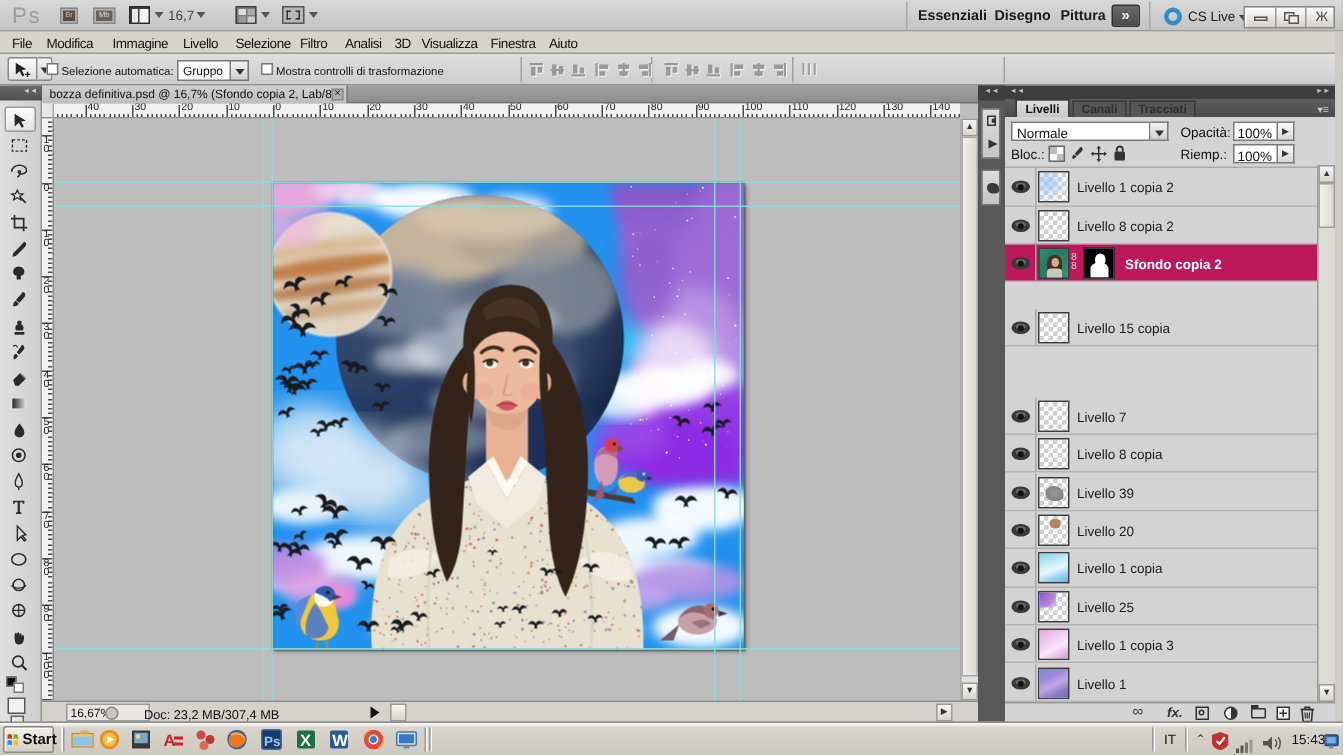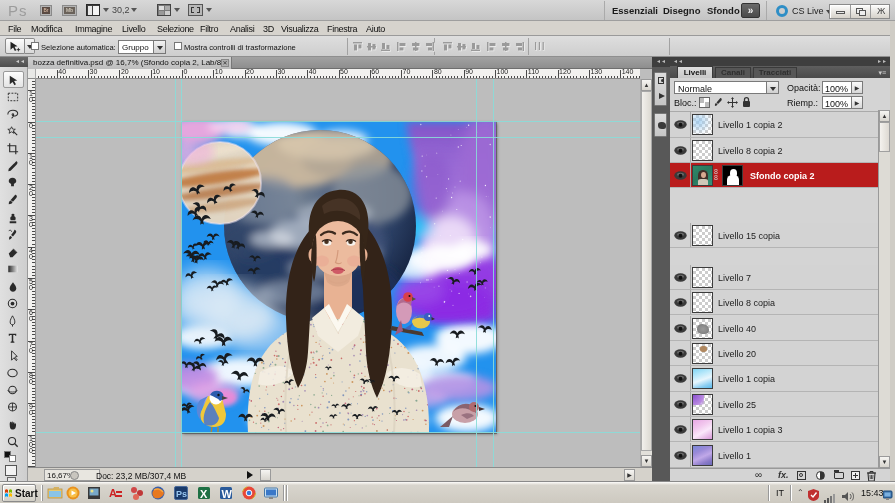--- a/index.html
+++ b/index.html
@@ -1,17 +1,17 @@
 <!DOCTYPE html>
 <html><head><meta charset="utf-8"><style>
 * { margin:0; padding:0; box-sizing:border-box; }
 body { width:895px; height:503px; overflow:hidden; font-family:"Liberation Sans",sans-serif; position:relative; background:#bdbdbd; }
 .abs { position:absolute; }
 .lrow { position:absolute; left:0; width:208px; border-bottom:1px solid #b4b4b4; background:#d3d3d3; }
-.lrow.sel { background:#b91c1c; }
+.lrow.sel { background:#be185d; }
 .eyec { position:absolute; left:0; top:0; bottom:0; width:21px; border-right:1px solid #a8a8a8; }
 .th { position:absolute; top:2px; width:21px; height:21px; border:1px solid #3c3c3c; overflow:hidden; }
 .lname { position:absolute; top:8px; font-size:9px; }
 .fld { background:#fff; border:1px solid #7a7a7a; font-size:9px; color:#111; }
 .spin { position:absolute; width:11px; background:linear-gradient(#fafafa,#d8d8d8); border:1px solid #7a7a7a; border-left:none; text-align:center; color:#333; }
 .mi { position:absolute; top:3px; font-size:9px; color:#111; letter-spacing:-0.3px; }
 </style></head><body>
 
 <div class="abs" style="left:0;top:0;width:895px;height:21px;background:linear-gradient(#d8d8d8,#c4c4c4);border-bottom:1px solid #9e9e9e">
  <div class="abs" style="left:8px;top:2px;font-size:15px;color:#9c9c9c;letter-spacing:1px">Ps</div>
@@ -19,37 +19,37 @@
       <div class="abs" style="left:1px;top:1px;width:8px;height:7px;background:#5a4a42;color:#e0c0a8;font-size:5px;line-height:7px;text-align:center">Br</div>
     </div>
  <div class="abs" style="left:62px;top:5px;width:15px;height:11px;background:#b4b4b4;border:1px solid #8a8a8a">
       <div class="abs" style="left:1px;top:1px;width:11px;height:7px;background:#6a625a;color:#e8e0d0;font-size:5px;line-height:7px;text-align:center">Mb</div>
     </div>
  <div class="abs" style="left:86px;top:4px;width:14px;height:12px;background:#3e3e3e;border:1px solid #2a2a2a">
       <div class="abs" style="left:1px;top:1px;width:4px;height:9px;background:#e8e8e8"></div>
       <div class="abs" style="left:6px;top:1px;width:6px;height:9px;background:#f4f4f4"></div>
     </div>
  <div class="abs" style="left:103px;top:8px;width:0;height:0;border-left:3.5px solid transparent;border-right:3.5px solid transparent;border-top:4px solid #555"></div>
- <div class="abs" style="left:112px;top:5px;font-size:9px;color:#444">30,2</div>
+ <div class="abs" style="left:112px;top:5px;font-size:9px;color:#444">16,7</div>
  <div class="abs" style="left:131px;top:8px;width:0;height:0;border-left:3.5px solid transparent;border-right:3.5px solid transparent;border-top:4px solid #555"></div>
  <div class="abs" style="left:157px;top:4px;width:14px;height:12px;background:#7a7a7a;border:1px solid #444">
       <div class="abs" style="left:1px;top:1px;width:5px;height:4px;background:#ddd"></div>
       <div class="abs" style="left:7px;top:1px;width:5px;height:4px;background:#aaa"></div>
       <div class="abs" style="left:1px;top:6px;width:5px;height:4px;background:#999"></div>
       <div class="abs" style="left:7px;top:6px;width:5px;height:4px;background:#ccc"></div>
     </div>
  <div class="abs" style="left:174px;top:8px;width:0;height:0;border-left:3.5px solid transparent;border-right:3.5px solid transparent;border-top:4px solid #555"></div>
  <div class="abs" style="left:188px;top:4px;width:15px;height:12px;border:1px solid #555;background:#b8b8b8">
       <div class="abs" style="left:2px;top:2px;right:2px;bottom:2px;border:1px dashed #333"></div>
     </div>
  <div class="abs" style="left:206px;top:8px;width:0;height:0;border-left:3.5px solid transparent;border-right:3.5px solid transparent;border-top:4px solid #555"></div>
  <div class="abs" style="left:604px;top:1px;width:1px;height:19px;background:#aaa"></div>
  <div class="abs" style="left:612px;top:5px;font-size:9.5px;font-weight:bold;color:#1a1a1a">Essenziali</div>
  <div class="abs" style="left:663px;top:5px;font-size:9.5px;font-weight:bold;color:#1a1a1a">Disegno</div>
- <div class="abs" style="left:707px;top:5px;font-size:9.5px;font-weight:bold;color:#1a1a1a">Sfondo</div>
+ <div class="abs" style="left:707px;top:5px;font-size:9.5px;font-weight:bold;color:#1a1a1a">Pittura</div>
  <div class="abs" style="left:741px;top:3px;width:19px;height:15px;background:linear-gradient(#6a6a6a,#4a4a4a);border:1px solid #333;border-radius:2px;color:#f4f4f4;font-size:10px;font-weight:bold;text-align:center;line-height:13px;letter-spacing:0">»</div>
  <div class="abs" style="left:766px;top:1px;width:1px;height:19px;background:#aaa"></div>
  <div class="abs" style="left:776px;top:4.5px;width:12px;height:12px;border-radius:50%;border:3px solid #2e8ec6;background:transparent"></div>
  <div class="abs" style="left:792px;top:6px;font-size:9px;color:#222">CS Live</div>
  <div class="abs" style="left:826px;top:10px;width:0;height:0;border-left:3px solid transparent;border-right:3px solid transparent;border-top:4px solid #444"></div>
  <div class="abs" style="left:829px;top:4px;width:61px;height:15px;background:linear-gradient(#fdfdfd,#d6d2ca);border:1px solid #8a8a8a;box-shadow:inset 1px 1px 0 #fff">
   <div style="position:absolute;left:20px;top:0;width:1px;height:13px;background:#9a9a9a"></div>
   <div style="position:absolute;left:40px;top:0;width:1px;height:13px;background:#9a9a9a"></div>
   <div style="position:absolute;left:6px;top:6px;width:9px;height:3px;border:1px solid #555;background:#e8e8e8"></div>
   <div style="position:absolute;left:26px;top:3px;width:7px;height:6px;border:1px solid #555;background:#eee"></div>
@@ -1695,21 +1695,21 @@
 <div style="position:absolute;left:7.5px;top:6px;width:5px;height:6px;background:#d8a890;border-radius:50%"></div>
 <div style="position:absolute;left:5px;top:13px;width:10px;height:7px;background:#cfc8b8;border-radius:30% 30% 0 0"></div>
       </div>
 <div style="position:absolute;left:44px;top:6px;color:#ccc;font-size:7px;line-height:6px">8<br>8</div>
 <div class="th" style="left:52px;background:#000">
         <div style="position:absolute;left:6.5px;top:3px;width:7px;height:8px;background:#fff;border-radius:50% 50% 40% 40%"></div>
         <div style="position:absolute;left:4px;top:9px;width:12px;height:10px;background:#fff;border-radius:45% 45% 0 0"></div>
       </div>
 <div class="lname" style="left:80px;color:#fff;font-weight:bold">Sfondo copia 2</div>
     </div>
-    <div class="lrow" style="top:166px;height:25.4px">
+    <div class="lrow" style="top:149px;height:25.4px">
 <div class="eyec">
         <svg width="13" height="9" viewBox="0 0 13 9" style="position:absolute;left:4px;top:8px">
           <ellipse cx="6.5" cy="4.5" rx="6.2" ry="4.2" fill="#3a3a3a"></ellipse>
           <ellipse cx="6.5" cy="3.6" rx="3.4" ry="1.8" fill="#6a6a6a"></ellipse>
           <circle cx="6.5" cy="4.8" r="2" fill="#111"></circle>
         </svg>
       </div>
 <div class="th" style="left:22px;background-image:linear-gradient(45deg,#cccccc 25%,transparent 25%,transparent 75%,#cccccc 75%),linear-gradient(45deg,#cccccc 25%,transparent 25%,transparent 75%,#cccccc 75%);background-size:6px 6px;background-position:0 0,3px 3px;background-color:#fff;"></div>
 <div class="lname" style="left:48px;color:#1c1c1c">Livello 15 copia</div>
     </div>
@@ -1739,21 +1739,21 @@
 <div class="eyec">
         <svg width="13" height="9" viewBox="0 0 13 9" style="position:absolute;left:4px;top:8px">
           <ellipse cx="6.5" cy="4.5" rx="6.2" ry="4.2" fill="#3a3a3a"></ellipse>
           <ellipse cx="6.5" cy="3.6" rx="3.4" ry="1.8" fill="#6a6a6a"></ellipse>
           <circle cx="6.5" cy="4.8" r="2" fill="#111"></circle>
         </svg>
       </div>
 <div class="th" style="left:22px;background-image:linear-gradient(45deg,#cccccc 25%,transparent 25%,transparent 75%,#cccccc 75%),linear-gradient(45deg,#cccccc 25%,transparent 25%,transparent 75%,#cccccc 75%);background-size:6px 6px;background-position:0 0,3px 3px;background-color:#fff;">
         <div style="position:absolute;left:4px;top:5px;width:12px;height:10px;background:radial-gradient(#9a9a9a,#777);border-radius:50% 60% 40% 50%"></div>
       </div>
-<div class="lname" style="left:48px;color:#1c1c1c">Livello 40</div>
+<div class="lname" style="left:48px;color:#1c1c1c">Livello 39</div>
     </div>
     <div class="lrow" style="top:283.9px;height:25.4px">
 <div class="eyec">
         <svg width="13" height="9" viewBox="0 0 13 9" style="position:absolute;left:4px;top:8px">
           <ellipse cx="6.5" cy="4.5" rx="6.2" ry="4.2" fill="#3a3a3a"></ellipse>
           <ellipse cx="6.5" cy="3.6" rx="3.4" ry="1.8" fill="#6a6a6a"></ellipse>
           <circle cx="6.5" cy="4.8" r="2" fill="#111"></circle>
         </svg>
       </div>
 <div class="th" style="left:22px;background-image:linear-gradient(45deg,#cccccc 25%,transparent 25%,transparent 75%,#cccccc 75%),linear-gradient(45deg,#cccccc 25%,transparent 25%,transparent 75%,#cccccc 75%);background-size:6px 6px;background-position:0 0,3px 3px;background-color:#fff;">

